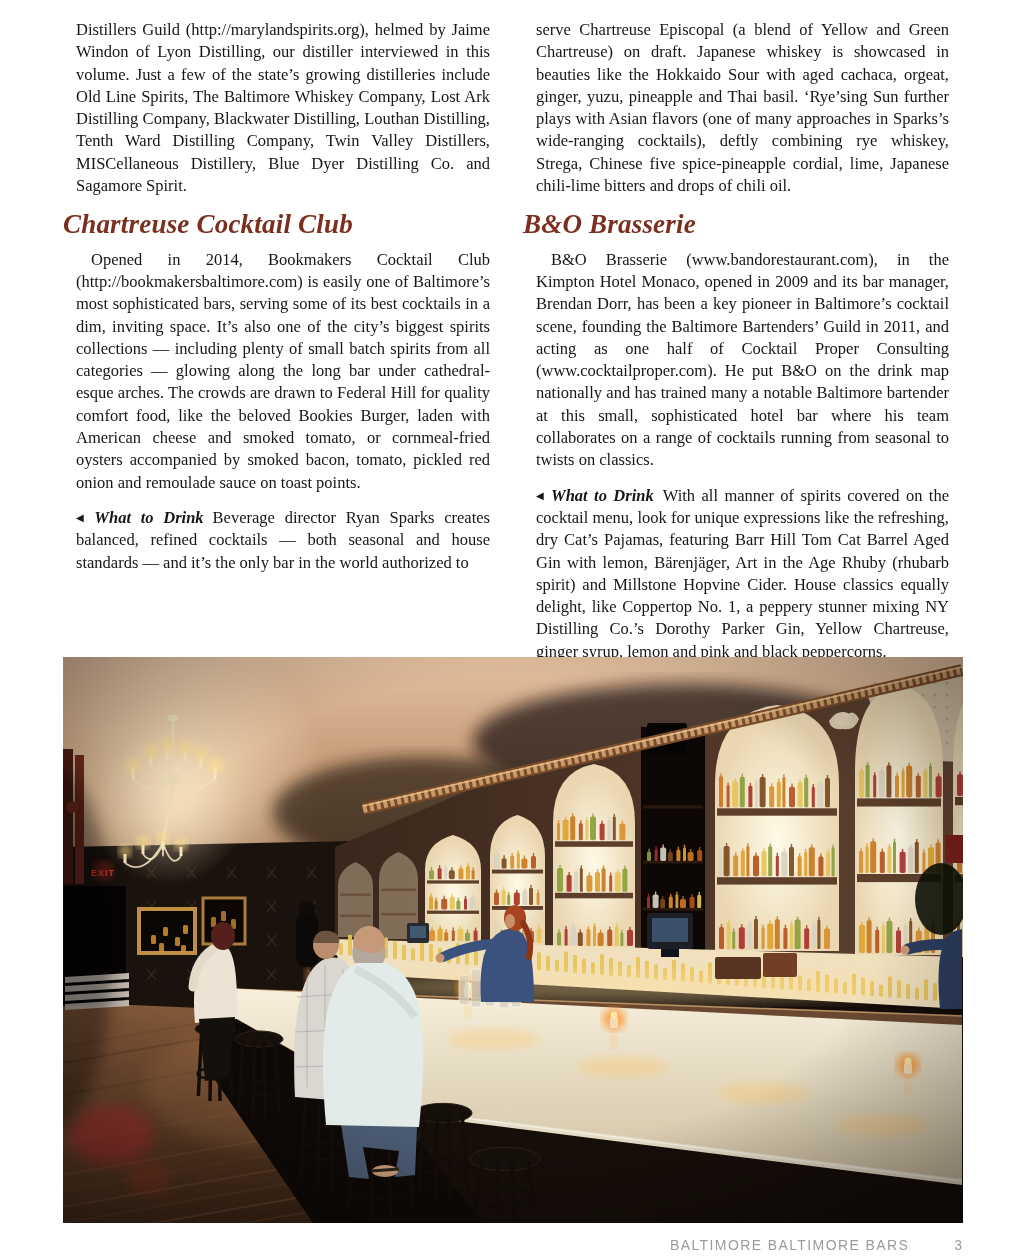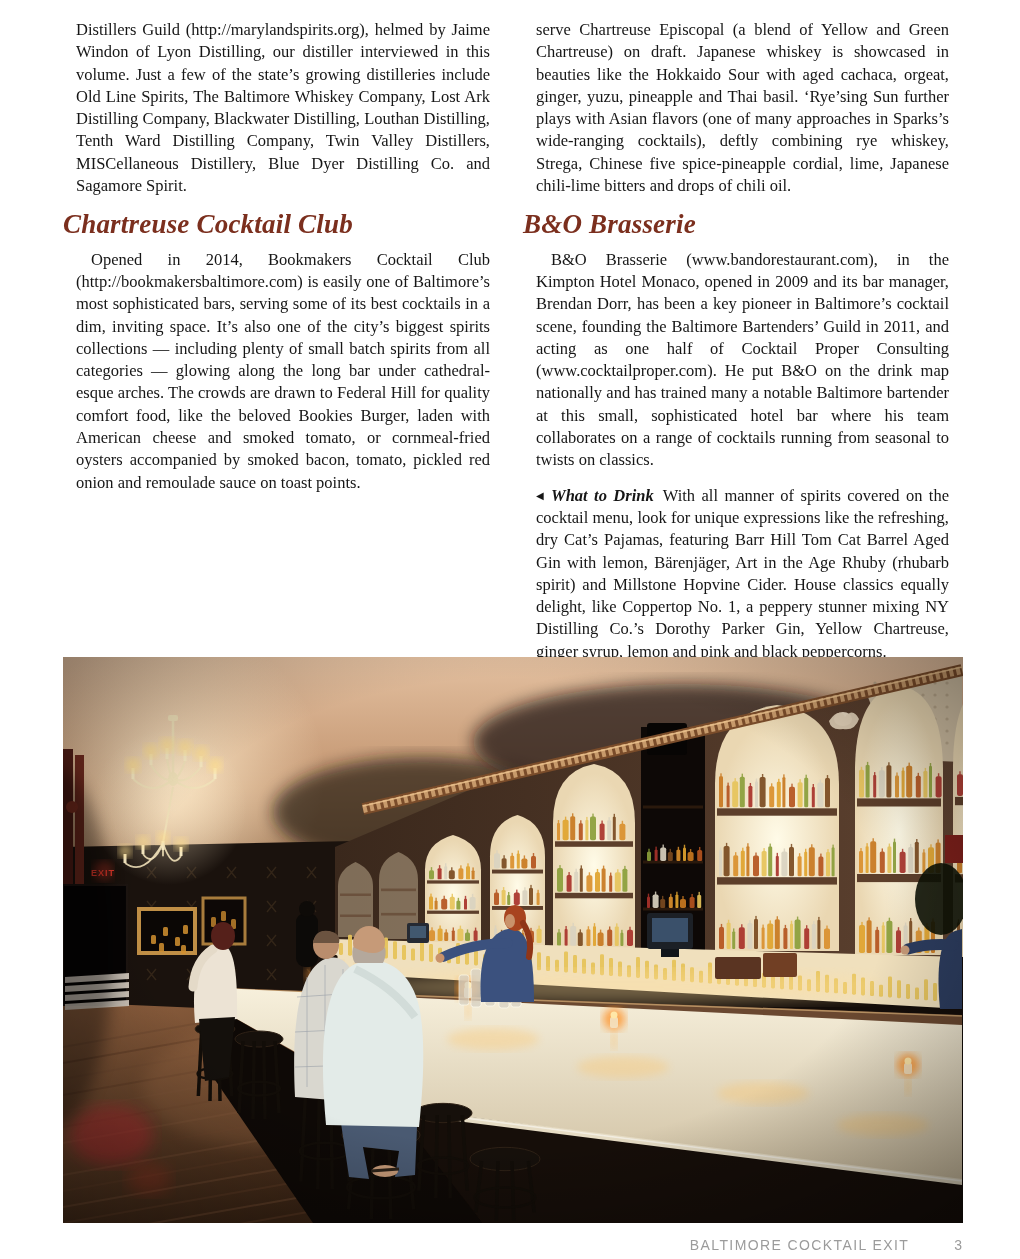--- a/index.html
+++ b/index.html
@@ -26,20 +26,21 @@
   .footer .pagenum{margin-left:45px;letter-spacing:0;}
 </style>
 </head>
 <body>
 
 <div class="page">
   <div class="col col-left" id="colL">
       <p class="body">Distillers Guild (http://marylandspirits.org), helmed by Jaime Windon of Lyon Distilling, our distiller interviewed in this volume. Just a few of the state’s growing distilleries include Old Line Spirits, The Baltimore Whiskey Company, Lost Ark Distilling Company, Blackwater Distilling, Louthan Distilling, Tenth Ward Distilling Company, Twin Valley Distillers, MISCellaneous Distillery, Blue Dyer Distilling Co. and Sagamore Spirit.</p>
       <h2 class="heading">Chartreuse Cocktail Club</h2>
       <p class="body indent">Opened in 2014, Bookmakers Cocktail Club (http://bookmakersbaltimore.com) is easily one of Baltimore’s most sophisticated bars, serving some of its best cocktails in a dim, inviting space. It’s also one of the city’s biggest spirits collections — including plenty of small batch spirits from all categories — glowing along the long bar under cathedral-esque arches. The crowds are drawn to Federal Hill for quality comfort food, like the beloved Bookies Burger, laden with American cheese and smoked tomato, or cornmeal-fried oysters accompanied by smoked bacon, tomato, pickled red onion and remoulade sauce on toast points.</p>
+      <p class="body drink"><span class="marker">◀</span><em class="drink-label">What to Drink</em><span class="drink-gap"></span>Beverage director Ryan Sparks creates balanced, refined cocktails — both seasonal and house standards — and it’s the only bar in the world authorized to</p>
     </div>
   <div class="col col-right" id="colR">
       <p class="body">serve Chartreuse Episcopal (a blend of Yellow and Green Chartreuse) on draft. Japanese whiskey is showcased in beauties like the Hokkaido Sour with aged cachaca, orgeat, ginger, yuzu, pineapple and Thai basil. ‘Rye’sing Sun further plays with Asian flavors (one of many approaches in Sparks’s wide-ranging cocktails), deftly combining rye whiskey, Strega, Chinese five spice-pineapple cordial, lime, Japanese chili-lime bitters and drops of chili oil.</p>
       <h2 class="heading">B&amp;O Brasserie</h2>
       <p class="body indent">B&amp;O Brasserie (www.bandorestaurant.com), in the Kimpton Hotel Monaco, opened in 2009 and its bar manager, Brendan Dorr, has been a key pioneer in Baltimore’s cocktail scene, founding the Baltimore Bartenders’ Guild in 2011, and acting as one half of Cocktail Proper Consulting (www.cocktailproper.com). He put B&amp;O on the drink map nationally and has trained many a notable Baltimore bartender at this small, sophisticated hotel bar where his team collaborates on a range of cocktails running from seasonal to twists on classics.</p>
       <p class="body drink"><span class="marker">◀</span><em class="drink-label">What to Drink</em><span class="drink-gap"></span>With all manner of spirits covered on the cocktail menu, look for unique expressions like the refreshing, dry Cat’s Pajamas, featuring Barr Hill Tom Cat Barrel Aged Gin with lemon, Bärenjäger, Art in the Age Rhuby (rhubarb spirit) and Millstone Hopvine Cider. House classics equally delight, like Coppertop No. 1, a peppery stunner mixing NY Distilling Co.’s Dorothy Parker Gin, Yellow Chartreuse, ginger syrup, lemon and pink and black peppercorns.</p>
     </div>
 
   <figure class="photo" aria-label="Dim cocktail bar interior: chandelier under a warm ceiling, dark damask wall with framed pictures and an exit sign, arched backlit liquor shelves, long lit marble bar with candles, patrons on wooden stools, wood floor">
     <svg id="barsvg" width="900" height="566" viewBox="0 0 900 566" xmlns="http://www.w3.org/2000/svg">
@@ -901,15 +902,15 @@
           </g>
           <g>
             <rect x="0" y="0" width="900" height="566" fill="url(#gVig)"></rect>
             <ellipse cx="-10" cy="290" rx="60" ry="180" fill="#000" opacity="0.35" filter="url(#b8)"></ellipse>
           </g>
         </g>
     </svg>
   </figure>
 
   <div class="footer">
-    <span>BALTIMORE COCKTAIL EXIT</span><span class="pagenum">3</span>
+    <span>BALTIMORE BALTIMORE BARS</span><span class="pagenum">3</span>
   </div>
 </div>
 
 </body></html>

